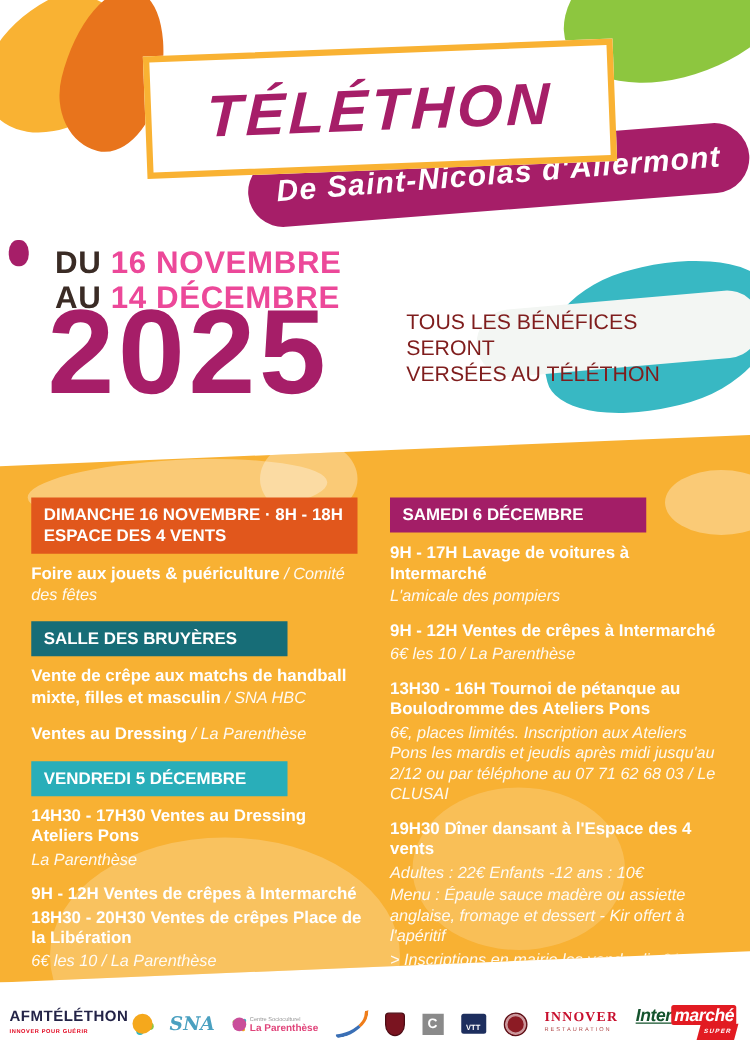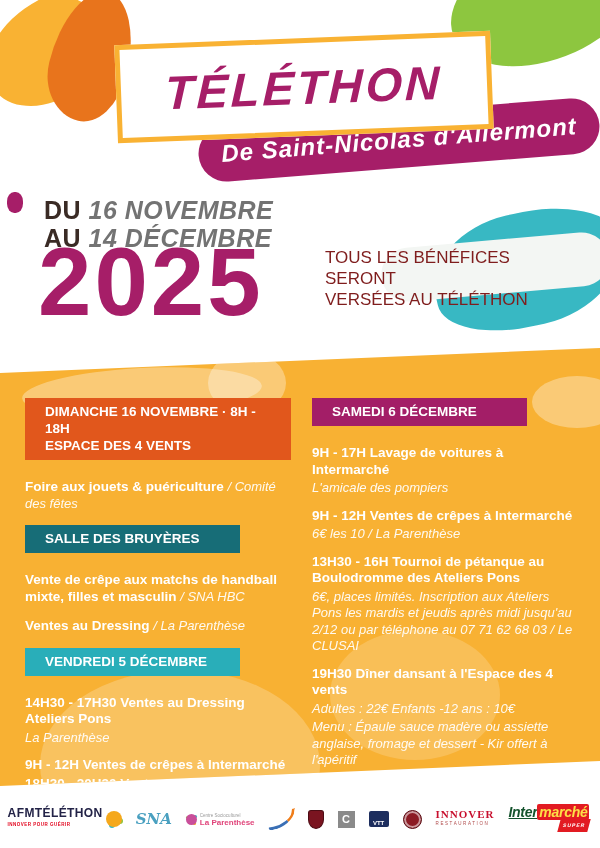--- a/index.html
+++ b/index.html
@@ -22,21 +22,21 @@
     letter-spacing:3px;transform:skewX(-4deg);white-space:nowrap;}
   .subtitle-banner{position:absolute;left:198px;top:112px;width:402px;height:56px;
     background:#a61e68;border-radius:30px;transform:rotate(-4.5deg);z-index:2;
     display:flex;align-items:center;justify-content:center;}
   .subtitle-text{color:#fff;font-size:24px;font-weight:bold;font-style:italic;
     letter-spacing:1px;white-space:nowrap;}
   
   .dates{position:absolute;left:44px;top:196px;line-height:28px;font-weight:bold;
     font-size:25px;letter-spacing:.5px;white-space:nowrap;}
   .dates .pfx{color:#3a2b25;}
-  .dates .grn{color:#737373;font-style:italic;}
+  .dates .grn{color:#ec4899;}
   .year{position:absolute;left:38px;top:234px;color:#a61e68;font-size:96px;font-weight:bold;
     letter-spacing:3px;line-height:1;}
   
   .blob-teal{left:432px;top:212px;width:192px;height:114px;background:#38b8c3;
     border-radius:47% 53% 50% 50% / 58% 42% 62% 38%;transform:rotate(-13deg);z-index:1;}
   .brush-white{left:381px;top:240px;width:228px;height:54px;background:#f3f6f3;
     border-radius:27px;transform:rotate(-5deg);z-index:2;}
   .benefits{position:absolute;left:325px;top:247px;width:260px;z-index:3;color:#7f1d1d;
     font-size:17px;font-weight:normal;line-height:21px;}
   
@@ -46,22 +46,22 @@
   .pale1{left:22px;top:28px;width:240px;height:48px;transform:rotate(-3deg);}
   .pale2{left:208px;top:12px;width:78px;height:62px;}
   .pale3{left:532px;top:36px;width:90px;height:52px;}
   .pale4{left:40px;top:330px;width:280px;height:190px;background:rgba(255,255,255,.22);}
   .pale5{left:330px;top:290px;width:170px;height:130px;background:rgba(255,255,255,.18);}
   
   .col{position:absolute;top:58px;}
   .col-left{left:25px;width:266px;}
   .col-right{left:312px;width:265px;}
   .event-block{margin-bottom:13px;}
-  .bar{display:inline-block;min-width:183px;padding:5px 12px 6px 20px;color:#fff;
-    font-weight:bold;font-size:13.5px;line-height:17px;margin-bottom:19px;}
+  .bar{display:inline-block;min-width:183px;padding:5px 12px 6px 10px;color:#fff;
+    font-weight:bold;font-size:13.5px;line-height:17px;margin-bottom:8px;}
   .line{margin:0 0 2px;font-size:13.5px;line-height:16.5px;color:#fff;}
   .line .b{font-weight:bold;}
   .line .i{font-style:italic;font-weight:normal;font-size:13px;color:rgba(255,255,255,.93);}
   .gap{height:9px;}
   
   .footer{position:absolute;left:0;top:792px;width:597px;height:54px;background:#fff;
     display:flex;align-items:center;justify-content:center;gap:14px;}
   .logo{display:flex;align-items:center;gap:3px;}
   .afm-txt{font-size:12px;font-weight:bold;color:#232347;letter-spacing:.4px;line-height:11px;text-align:right;}
   .afm-tag{font-size:4.5px;color:#e2001a;font-weight:bold;letter-spacing:.5px;}
@@ -82,21 +82,21 @@
   .vtt{width:20px;height:15px;background:#1d2e5e;border-radius:2px;color:#fff;font-size:6px;
     font-weight:bold;display:flex;align-items:flex-end;justify-content:center;padding-bottom:1px;}
   .badge{width:17px;height:17px;background:#8c1b24;border-radius:50%;border:1px solid #5c0f16;
     box-shadow:inset 0 0 0 2px rgba(255,255,255,.55);}
   .dupont-col{display:flex;flex-direction:column;line-height:10px;}
   .dupont-txt{font-family:"Liberation Serif",serif;font-weight:bold;font-size:11px;color:#c8102e;letter-spacing:1px;}
   .dupont-tag{font-size:4.5px;color:#b04a4a;letter-spacing:1.6px;}
   .inter-col{display:flex;flex-direction:column;align-items:flex-end;line-height:13px;}
   .inter-row{font-style:italic;font-weight:bold;font-size:14px;letter-spacing:-.3px;}
   .inter-black{color:#14532d;text-decoration:underline;}
-  .inter-red{color:#fde047;background:#e21b22;padding:0 2px;border-radius:2px;}
+  .inter-red{color:#ffffff;background:#e21b22;padding:0 2px;border-radius:2px;}
   .inter-tag{background:#e21b22;color:#fff;font-size:5px;font-weight:bold;padding:0 4px;
     transform:skewX(-15deg);letter-spacing:1px;}
 </style>
 </head>
 <body>
 
 <div class="poster">
 
   <div class="shape blob-yellow-tl"></div>
   <div class="shape blob-orange-tl"></div>

